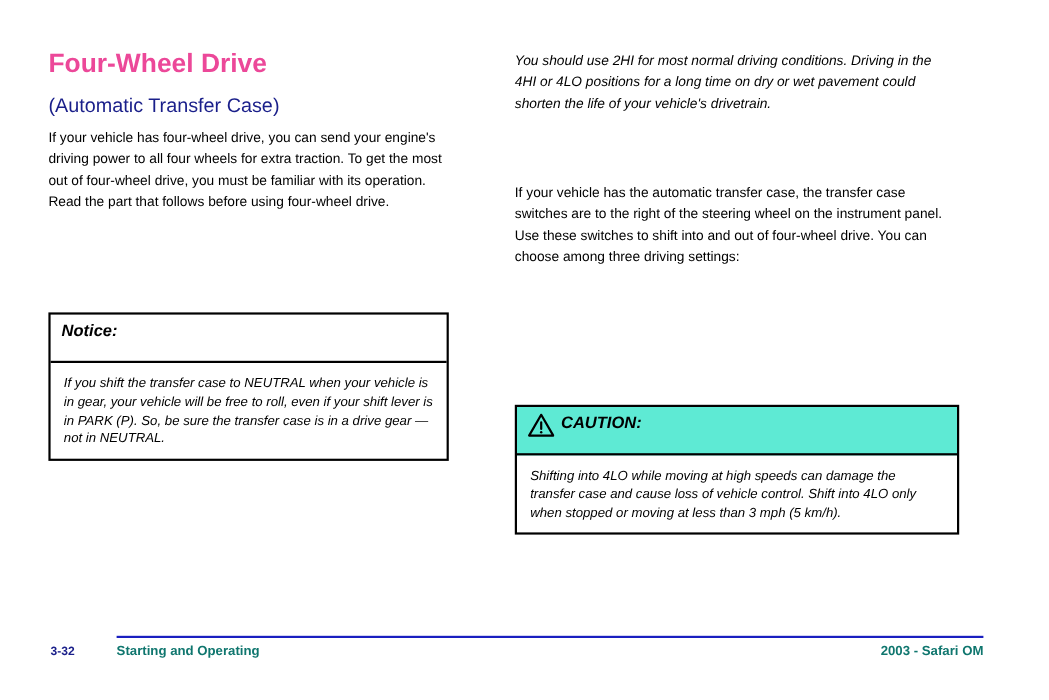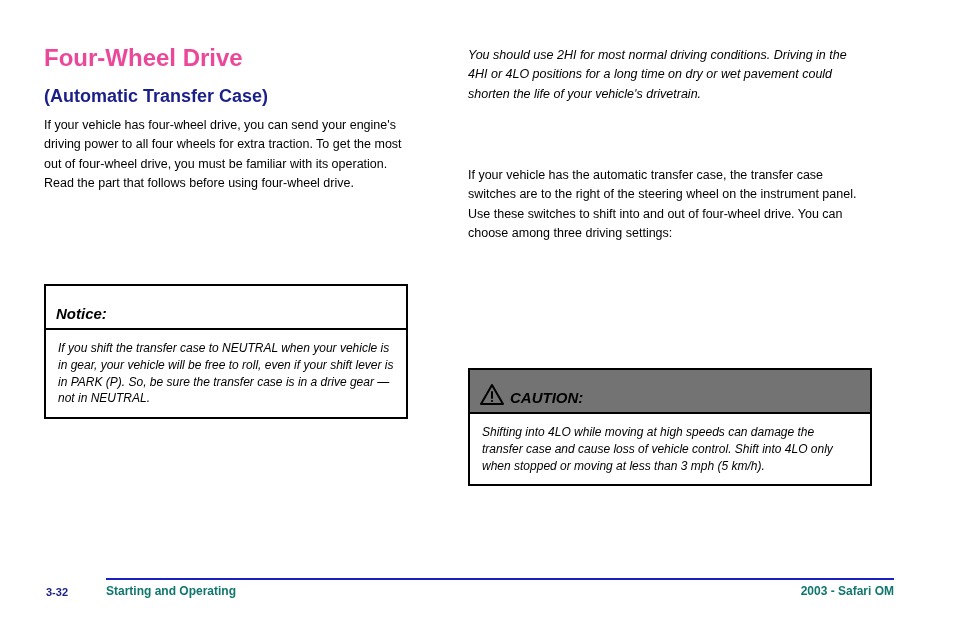--- a/index.html
+++ b/index.html
@@ -24,48 +24,48 @@
     .info-box {
       position: absolute;
       border: 2px solid #000;
       background: #fff;
     }
     .info-box .header {
       border-bottom: 2px solid #000;
       padding: 6px 10px;
       min-height: 30px;
       display: flex;
-      align-items: flex-end;
+      align-items: flex-start;
       font-weight: bold;
       font-size: 15px;
       font-style: italic;
     }
     .info-box .header.yellow {
-      background: #737373;
+      background: #5eead4;
     }
     .info-box .body {
       padding: 10px 12px;
       font-size: 12px;
       font-style: italic;
       line-height: 1.4;
     }
     .main-title {
       position: absolute;
       top: 44px;
       left: 44px;
       font-size: 24px;
       font-weight: bold;
       color: #ec4899;
     }
     .subtitle {
       position: absolute;
       top: 86px;
       left: 44px;
       font-size: 18px;
-      font-weight: bold;
+      font-weight: normal;
       color: #1a1f8a;
     }
     .paragraph {
       position: absolute;
       font-size: 12.5px;
       line-height: 1.55;
       color: #000;
     }
     .para1 {
       top: 116px;

